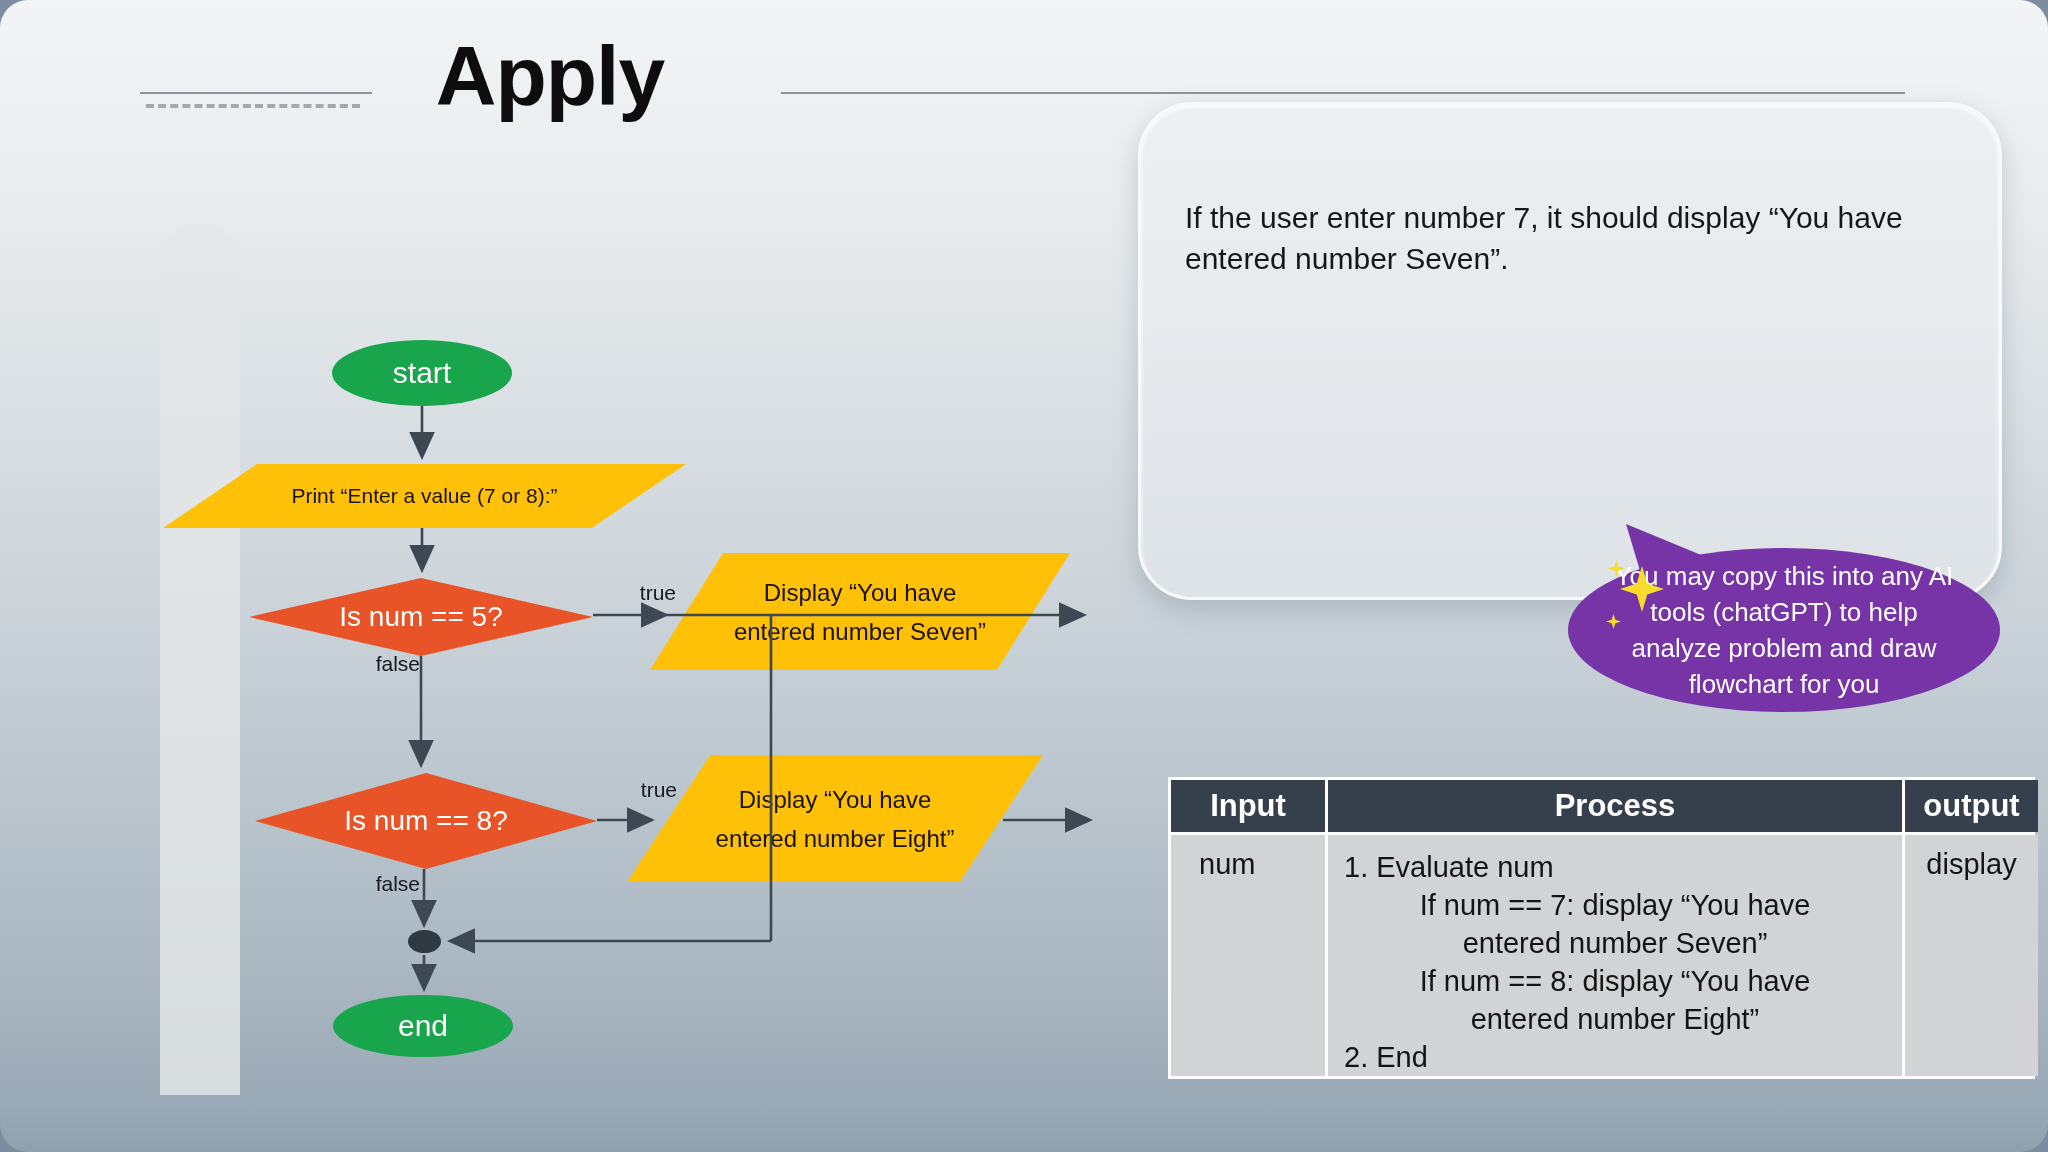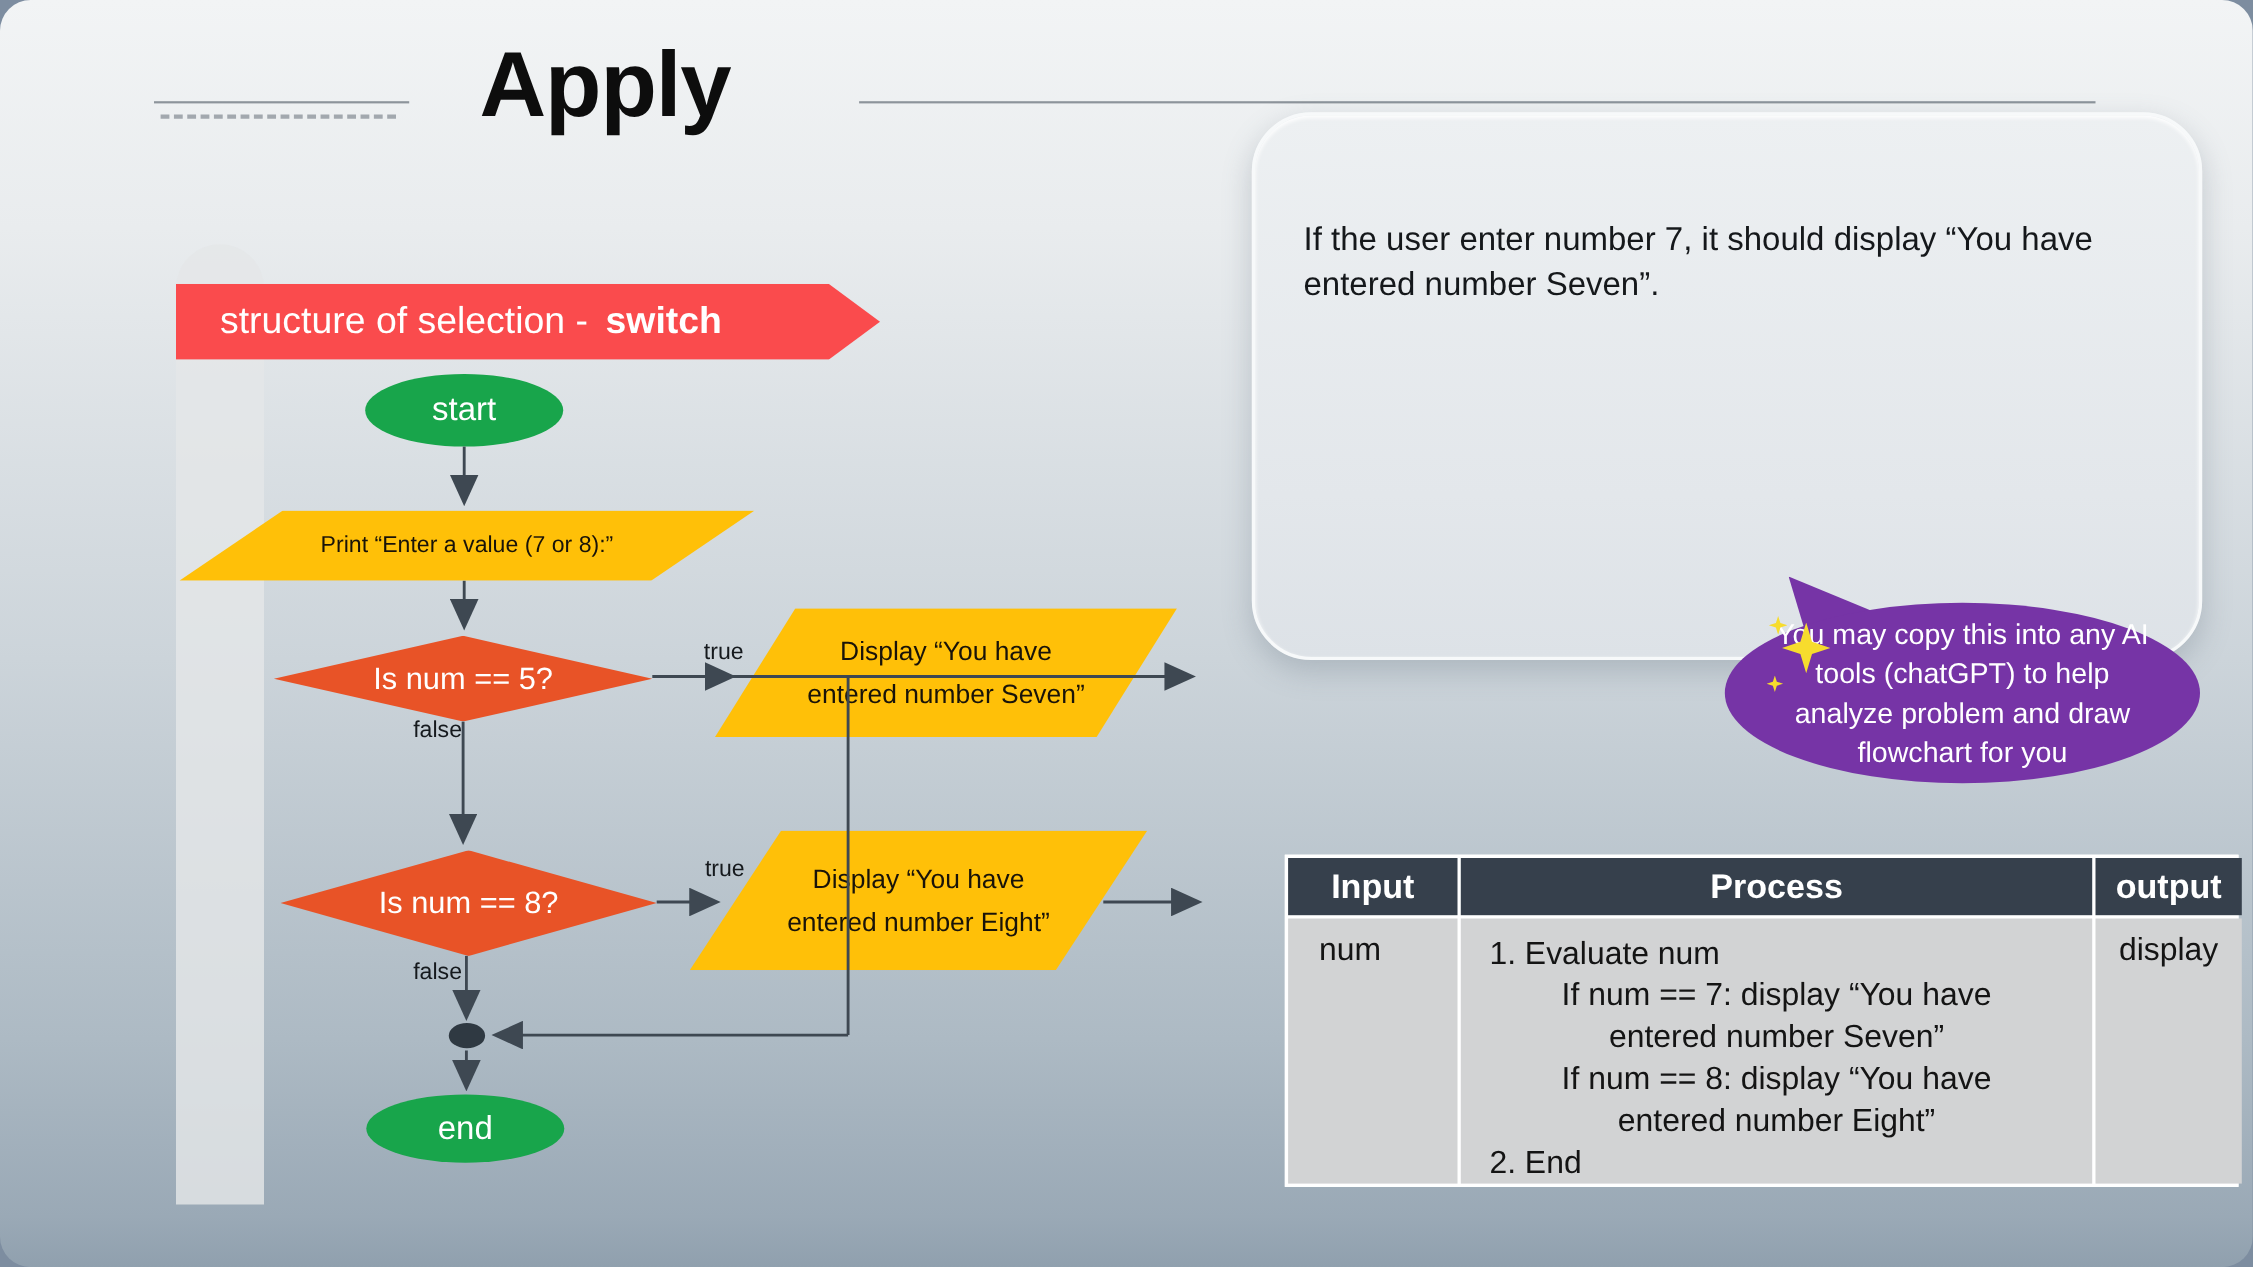--- a/index.html
+++ b/index.html
@@ -71,38 +71,34 @@
   
   .ipo{position:absolute;left:1168px;top:745px;width:861px;display:grid;
     grid-template-columns:154px 574px 133px;gap:3px;background:#ffffff;border:3px solid #ffffff;margin-top:32px;}
   .ipo .hcell{background:var(--table-header,#36404c);color:#fff;font-weight:700;font-size:31px;
     height:52px;display:flex;align-items:center;justify-content:center;}
   .ipo .bcell{background:var(--table-body,#d2d3d4);color:#141414;font-size:29px;min-height:232px;
     box-sizing:border-box;padding-top:13px;}
   .cell-input{padding-left:28px;}
   .cell-output{text-align:center;}
   .pline{display:block;line-height:38px;text-align:center;}
-  .pline.left{text-align:left;padding-left:26px;}
+  .pline.left{text-align:left;padding-left:16px;}
 </style>
 </head>
 <body>
 
 <div class="slide">
 
   <div class="side-bar"></div>
 
   <div class="rule left"></div>
   <div class="rule-dashes"></div>
   <div class="rule right"></div>
   <h1 class="title">Apply</h1>
 
-  <div class="banner">
-    <span>structure of selection -</span>
-    <span class="kw">switch</span>
-  </div>
 
   <div class="terminator term-start">start</div>
 
   <div class="para para-print">Print “Enter a value (7 or 8):”</div>
 
   <div class="diamond diamond-7">Is num == 5?</div>
   <div class="flow-label lbl-true7">true</div>
   <div class="flow-label lbl-false7">false</div>
 
   <div class="para para-seven">

